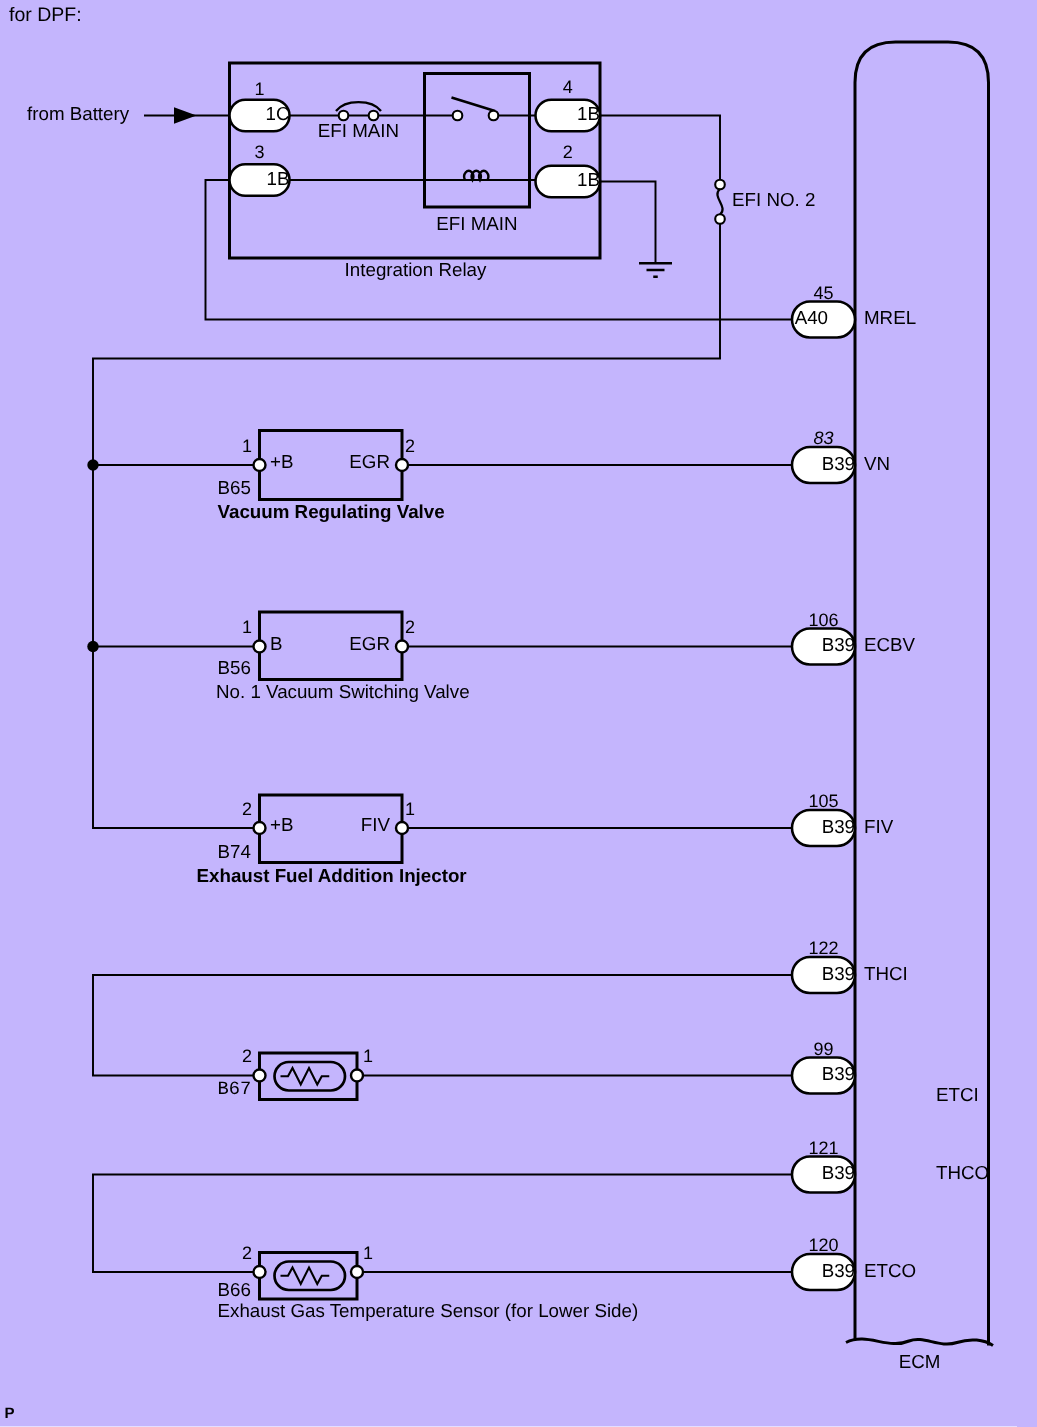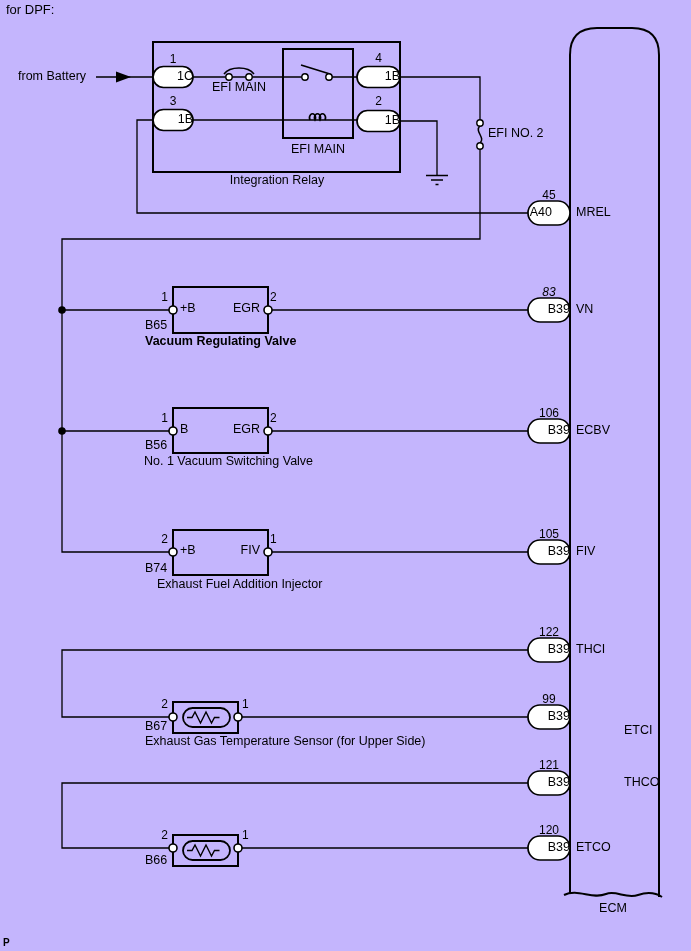--- a/index.html
+++ b/index.html
@@ -165,27 +165,27 @@
   <span class="lbl rgt" style="left:216px;top:423px;width:44px;">EGR</span>
   <span class="lbl num" style="left:270px;top:412px;">2</span>
   <span class="lbl" style="left:145px;top:439px;">B56</span>
   <span class="lbl" style="left:144px;top:455px;">No. 1 Vacuum Switching Valve</span>
 
   <span class="lbl num rgt" style="left:150px;top:533px;width:18px;">2</span>
   <span class="lbl" style="left:180px;top:544px;">+B</span>
   <span class="lbl rgt" style="left:216px;top:544px;width:44px;">FIV</span>
   <span class="lbl num" style="left:270px;top:533px;">1</span>
   <span class="lbl" style="left:145px;top:562px;">B74</span>
-  <span class="lbl" style="left:157px;top:578px;">Exhaust Fuel Addition Injector</span>
+  <span class="lbl" style="left:131px;top:578px;font-weight:bold;">Exhaust Fuel Addition Injector</span>
 
   <span class="lbl num rgt" style="left:150px;top:698px;width:18px;">2</span>
   <span class="lbl num" style="left:242px;top:698px;">1</span>
-  <span class="lbl" style="left:145px;top:720px;">B67</span>
-  <span class="lbl" style="left:145px;top:735px;">Exhaust Gas Temperature Sensor (for Upper Side)</span>
+  <span class="lbl" style="left:145px;top:720px;font-family:Liberation Mono, monospace;">B67</span>
 
   <span class="lbl num rgt" style="left:150px;top:829px;width:18px;">2</span>
   <span class="lbl num" style="left:242px;top:829px;">1</span>
   <span class="lbl" style="left:145px;top:854px;">B66</span>
+  <span class="lbl" style="left:145px;top:868px;">Exhaust Gas Temperature Sensor (for Lower Side)</span>
 
   <span class="lbl ctr" style="left:573px;top:902px;width:80px;">ECM</span>
   <span class="lbl footer" style="left:3px;top:938px;">P</span>
 
 </div>
 
 </body></html>

